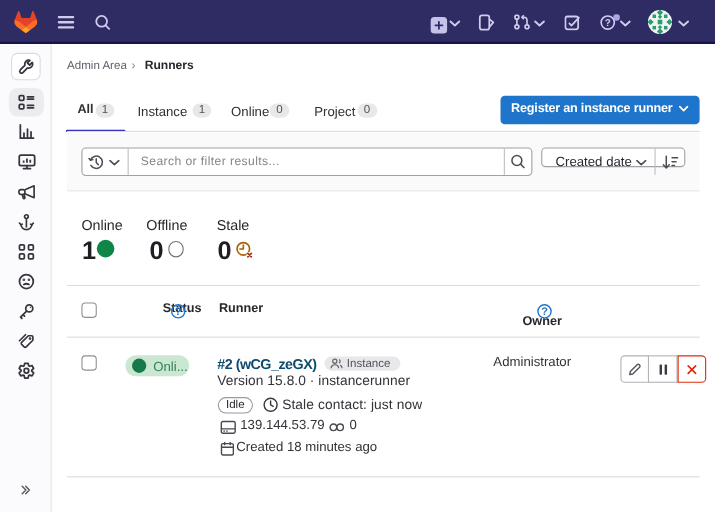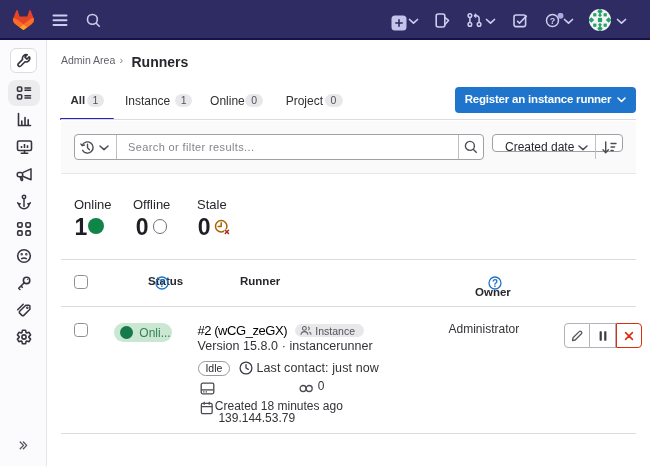--- a/index.html
+++ b/index.html
@@ -4,21 +4,21 @@
 <style>
 * { margin:0; padding:0; box-sizing:border-box; }
 html,body { width:650px; height:466px; background:#fff; font-family:"Liberation Sans", sans-serif; overflow:hidden; position:relative; }
 .abs { position:absolute; }
 #navbar { position:absolute; left:0; top:0; width:650px; height:40px; background:#2e2c62; border-bottom:2px solid #16134c; }
 #sidebar { position:absolute; left:0; top:40px; width:47px; height:426px; background:#fbfbfd; border-right:1px solid #e6e6ea; }
 .ctxbox { position:absolute; left:10px; top:47.5px; width:27px; height:25px; background:#fff; border:1px solid #dcdcde; border-radius:6px; }
 .activebox { position:absolute; left:8px; top:80px; width:32px; height:26px; background:#ececef; border-radius:8px; }
 .crumb1 { position:absolute; left:61px; top:53.8px; font-size:10.5px; color:#62616b; }
 .crumbsep { position:absolute; left:119.5px; top:53.5px; font-size:11px; color:#89888f; }
-.crumb2 { position:absolute; left:131.5px; top:53.5px; font-size:14px; font-weight:700; color:#28272d; }
+.crumb2 { position:absolute; left:131.5px; top:53.5px; font-size:11px; font-weight:700; color:#28272d; }
 .tabt { position:absolute; top:94px; font-size:12px; color:#303035; }
 .cpill { position:absolute; top:94px; height:13px; border-radius:6.5px; background:#e8e8eb; color:#535158; font-size:10.5px; line-height:13.5px; text-align:center; }
 #tabind { position:absolute; left:60px; top:117.6px; width:54px; height:2.6px; background:#2222c2; border-radius:2px; }
 #tabline { position:absolute; left:61px; top:119.4px; width:575px; height:1px; background:#dcdcde; }
 #regbtn { position:absolute; left:455px; top:87px; width:181px; height:25.5px; background:#1f75cb; border-radius:4px; color:#fff; font-size:11.5px; font-weight:700; letter-spacing:-0.2px; text-align:center; line-height:25px; }
 #fpanel { position:absolute; left:61px; top:120.5px; width:575px; height:53.5px; background:#fafafa; border-bottom:1px solid #e7e7e9; }
 #searchbox { position:absolute; left:74px; top:134px; width:410px; height:26px; background:#fff; border:1px solid #a0a0a6; border-radius:4px; }
 #searchbox .d1 { position:absolute; left:41px; top:0; width:1px; height:24px; background:#bfbfc4; }
 #searchbox .d2 { position:absolute; left:383px; top:0; width:1px; height:24px; background:#bfbfc4; }
 #searchbox .ph { position:absolute; left:53px; top:6px; font-size:11px; letter-spacing:0.38px; color:#84848c; }
@@ -35,21 +35,21 @@
 #statusbadge .dot { position:absolute; left:6px; top:3px; width:13.4px; height:13.4px; border-radius:50%; background:#15794a; }
 #statusbadge .t { position:absolute; left:25.5px; top:3.5px; font-size:12px; color:#36815c; }
 #instbadge { position:absolute; left:294.8px; top:324px; width:69px; height:13px; border-radius:6.5px; background:#e8e8eb; }
 #instbadge .t { position:absolute; left:20.5px; top:0.5px; font-size:10.5px; color:#535158; }
 #idlepill { position:absolute; left:197.8px; top:360.8px; width:32.2px; height:14.8px; border:1px solid #9a999f; border-radius:8px; font-size:10.5px; color:#28272d; text-align:center; line-height:13.5px; background:#fff; }
 #actions { position:absolute; left:563.5px; top:322.7px; width:78px; height:25.4px; }
 #actions .b { position:absolute; top:0; width:26px; height:25.4px; background:#fff; border:1px solid #b2b2b6; }
 #actions .b1 { left:0; border-radius:4px 0 0 4px; }
 #actions .b2 { left:26px; border-left:none; }
 #actions .b3 { left:52px; border:1px solid #dd2b0e; border-radius:0 4px 4px 0; }
-.link { color:#000000; font-weight:400; }
+.link { color:#0c4a6e; font-weight:700; }
 </style>
 </head>
 <body>
 <div id="navbar"></div>
 
 <svg class="abs" style="left:13px;top:10px;" width="21" height="20" viewBox="0 0 25 24">
  <path fill="#E24329" d="m24.507 9.5-.034-.09L21.082.562a.896.896 0 0 0-1.694.091l-2.29 7.01H7.825L5.535.653a.898.898 0 0 0-1.694-.09L.451 9.411.416 9.5a6.297 6.297 0 0 0 2.09 7.278l.012.01.03.022 5.16 3.867 2.56 1.935 1.554 1.176a1.051 1.051 0 0 0 1.268 0l1.555-1.176 2.56-1.935 5.197-3.89.014-.01A6.297 6.297 0 0 0 24.507 9.5Z"></path>
  <path fill="#FC6D26" d="m24.507 9.5-.034-.09a11.44 11.44 0 0 0-4.56 2.051l-7.447 5.632 4.742 3.584 5.197-3.89.014-.01A6.297 6.297 0 0 0 24.507 9.5Z"></path>
  <path fill="#FCA326" d="m7.707 20.677 2.56 1.935 1.555 1.176a1.051 1.051 0 0 0 1.268 0l1.555-1.176 2.56-1.935-4.743-3.584-4.755 3.584Z"></path>
  <path fill="#FC6D26" d="M4.39 11.461a11.44 11.44 0 0 0-4.55-2.05L.416 9.5a6.297 6.297 0 0 0 2.09 7.278l.012.01.03.022 5.16 3.867 4.745-3.584-7.448-5.632Z"></path>
@@ -242,21 +242,21 @@
  <path d="M11.3 11.3l3.2 3.2M14.5 11.3l-3.2 3.2" stroke="#a62d19" stroke-width="1.5" stroke-linecap="round"></path>
 </svg>
 
 <div class="hline" style="top:259.3px;"></div>
 <div class="cb" style="top:275px;"></div>
 <div class="th" style="left:118px;margin-left:30px;">Status</div>
 <svg class="abs" style="left:154.8px;top:275.5px;" width="14" height="14" viewBox="0 0 14 14">
  <circle cx="7" cy="7" r="6" fill="none" stroke="#1f75cb" stroke-width="1.3"></circle>
  <text x="7" y="10.6" font-size="10" font-weight="bold" fill="#1f75cb" text-anchor="middle" font-family="Liberation Sans">?</text>
 </svg>
-<div class="th" style="left:199px;margin-left:41px;">Runner</div>
+<div class="th" style="left:199px;">Runner</div>
 <div class="th" style="left:475px;margin-top:11px;">Owner</div>
 <svg class="abs" style="left:487.9px;top:275.5px;" width="14" height="14" viewBox="0 0 14 14">
  <circle cx="7" cy="7" r="6" fill="none" stroke="#1f75cb" stroke-width="1.3"></circle>
  <text x="7" y="10.6" font-size="10" font-weight="bold" fill="#1f75cb" text-anchor="middle" font-family="Liberation Sans">?</text>
 </svg>
 <div class="hline" style="top:306.3px;"></div>
 
 <div class="cb" style="top:323px;"></div>
 <div id="statusbadge">
     <div class="dot"></div>
@@ -270,28 +270,28 @@
   <path d="M8.3 1.8a1.9 1.9 0 0 1 0 3.3M9.3 6.9c1 .5 1.7 1.5 1.7 2.9"></path>
  </svg>
  <div class="t">Instance</div>
 </div>
 <div class="t12" style="left:197.5px;top:338.6px;font-size:12.5px;letter-spacing:0.05px;">Version 15.8.0 · instancerunner</div>
 <div id="idlepill">Idle</div>
 <svg class="abs" style="left:239.2px;top:361.2px;" width="14" height="14" viewBox="0 0 14 14" fill="none" stroke="#3c3b43" stroke-width="1.3">
  <circle cx="7" cy="7" r="5.9"></circle>
  <path d="M7 3.6V7l2.3 1.4" stroke-linecap="round"></path>
 </svg>
-<div class="t12" style="left:256.5px;top:361.2px;font-size:12.5px;letter-spacing:0.1px;">Last contact: just now</div>
+<div class="t12" style="left:256.5px;top:361.2px;font-size:12.5px;letter-spacing:0.1px;">Stale contact: just now</div>
 <svg class="abs" style="left:200.1px;top:380.8px;" width="15" height="15" viewBox="0 0 15 15" fill="none" stroke="#4a4951" stroke-width="1.3">
  <rect x="1.2" y="2.2" width="12.6" height="10.6" rx="1.5"></rect>
  <path d="M1.4 8.9h12.2"></path>
  <rect x="3.1" y="10.3" width="1.4" height="1.2" fill="#4a4951" stroke="none"></rect>
  <rect x="5.6" y="10.3" width="1.4" height="1.2" fill="#4a4951" stroke="none"></rect>
 </svg>
-<div class="t12" style="left:218.4px;top:379px;margin-top:32px;">139.144.53.79</div>
+<div class="t12" style="left:218.4px;top:379px;">139.144.53.79</div>
 <svg class="abs" style="left:298.7px;top:383.7px;" width="15" height="9" viewBox="0 0 15 9" fill="none" stroke="#4a4951" stroke-width="1.3">
  <circle cx="4.1" cy="4.5" r="3"></circle>
     <circle cx="10.2" cy="4.5" r="3"></circle>
 </svg>
 <div class="t12" style="left:317.7px;top:379px;">0</div>
 <svg class="abs" style="left:199.6px;top:400.6px;" width="13.5" height="14" viewBox="0 0 15 15.5" fill="none" stroke="#4a4951" stroke-width="1.4">
  <rect x="1.5" y="2.5" width="12" height="11.5" rx="1.5"></rect>
  <path d="M4.7 0.8v3.4M10.3 0.8v3.4M1.5 6.2h12"></path>
 </svg>
 <div class="t12" style="left:214.8px;top:398.7px;">Created 18 minutes ago</div>

